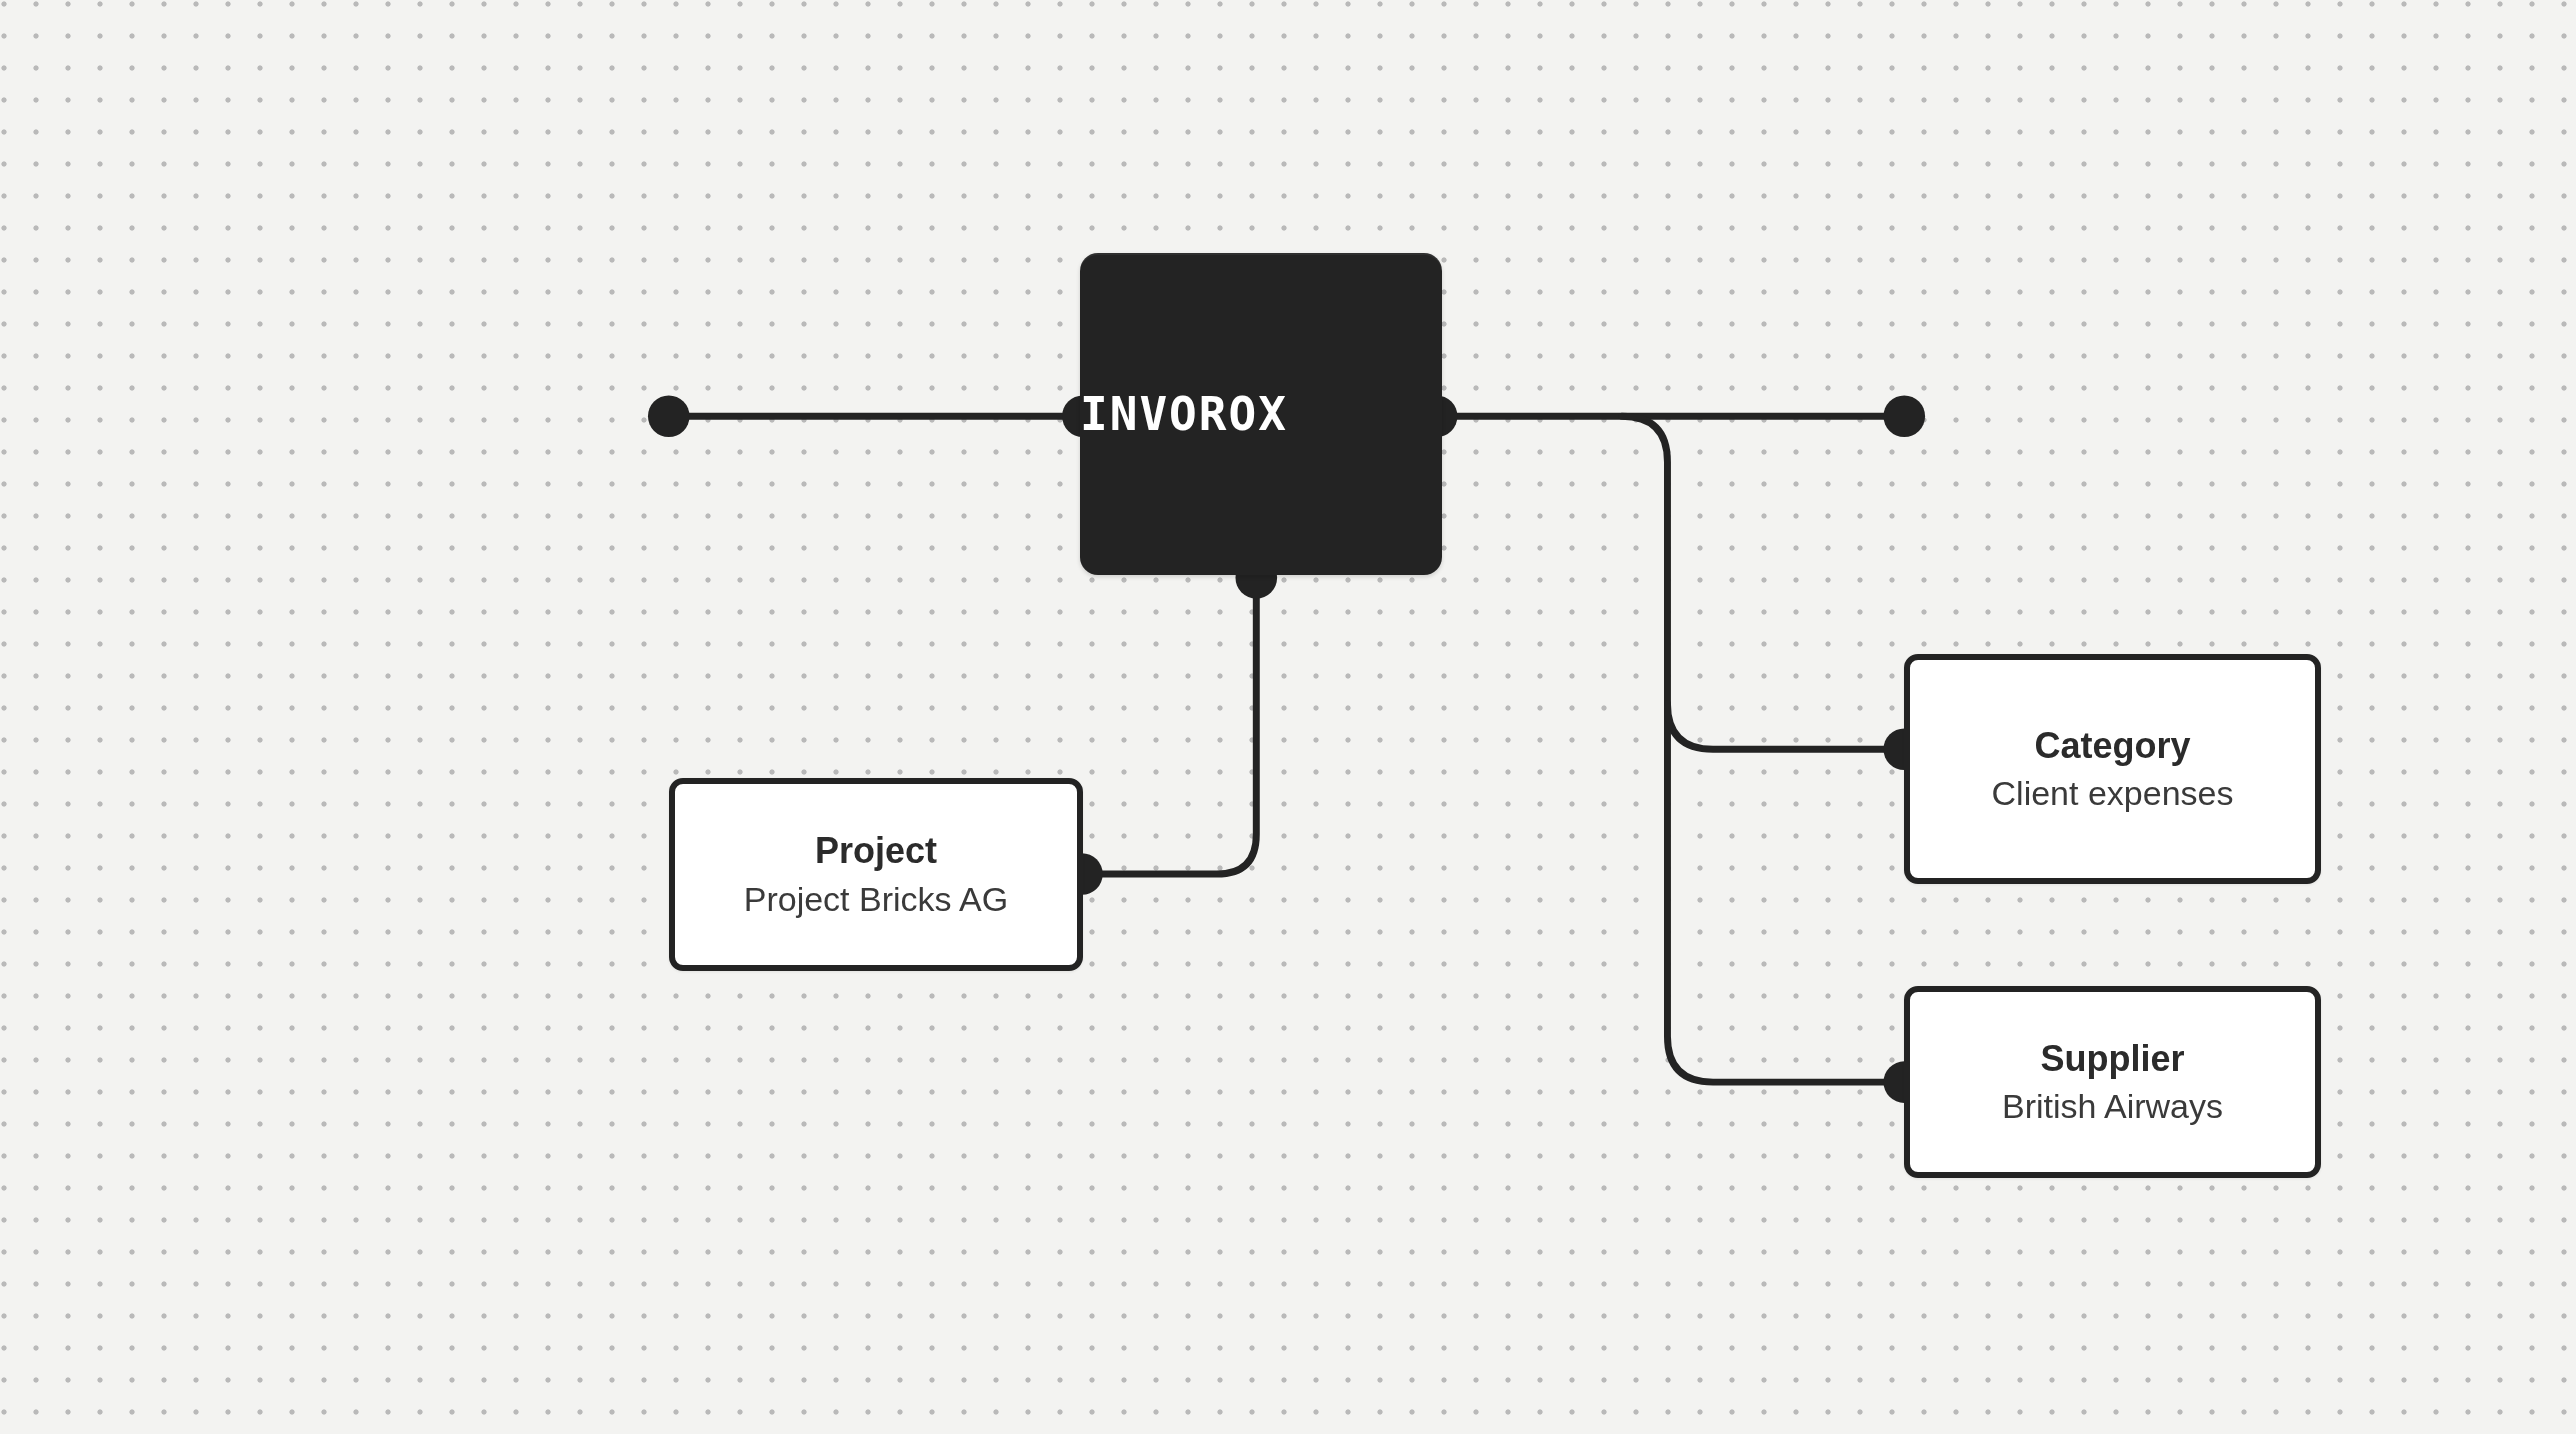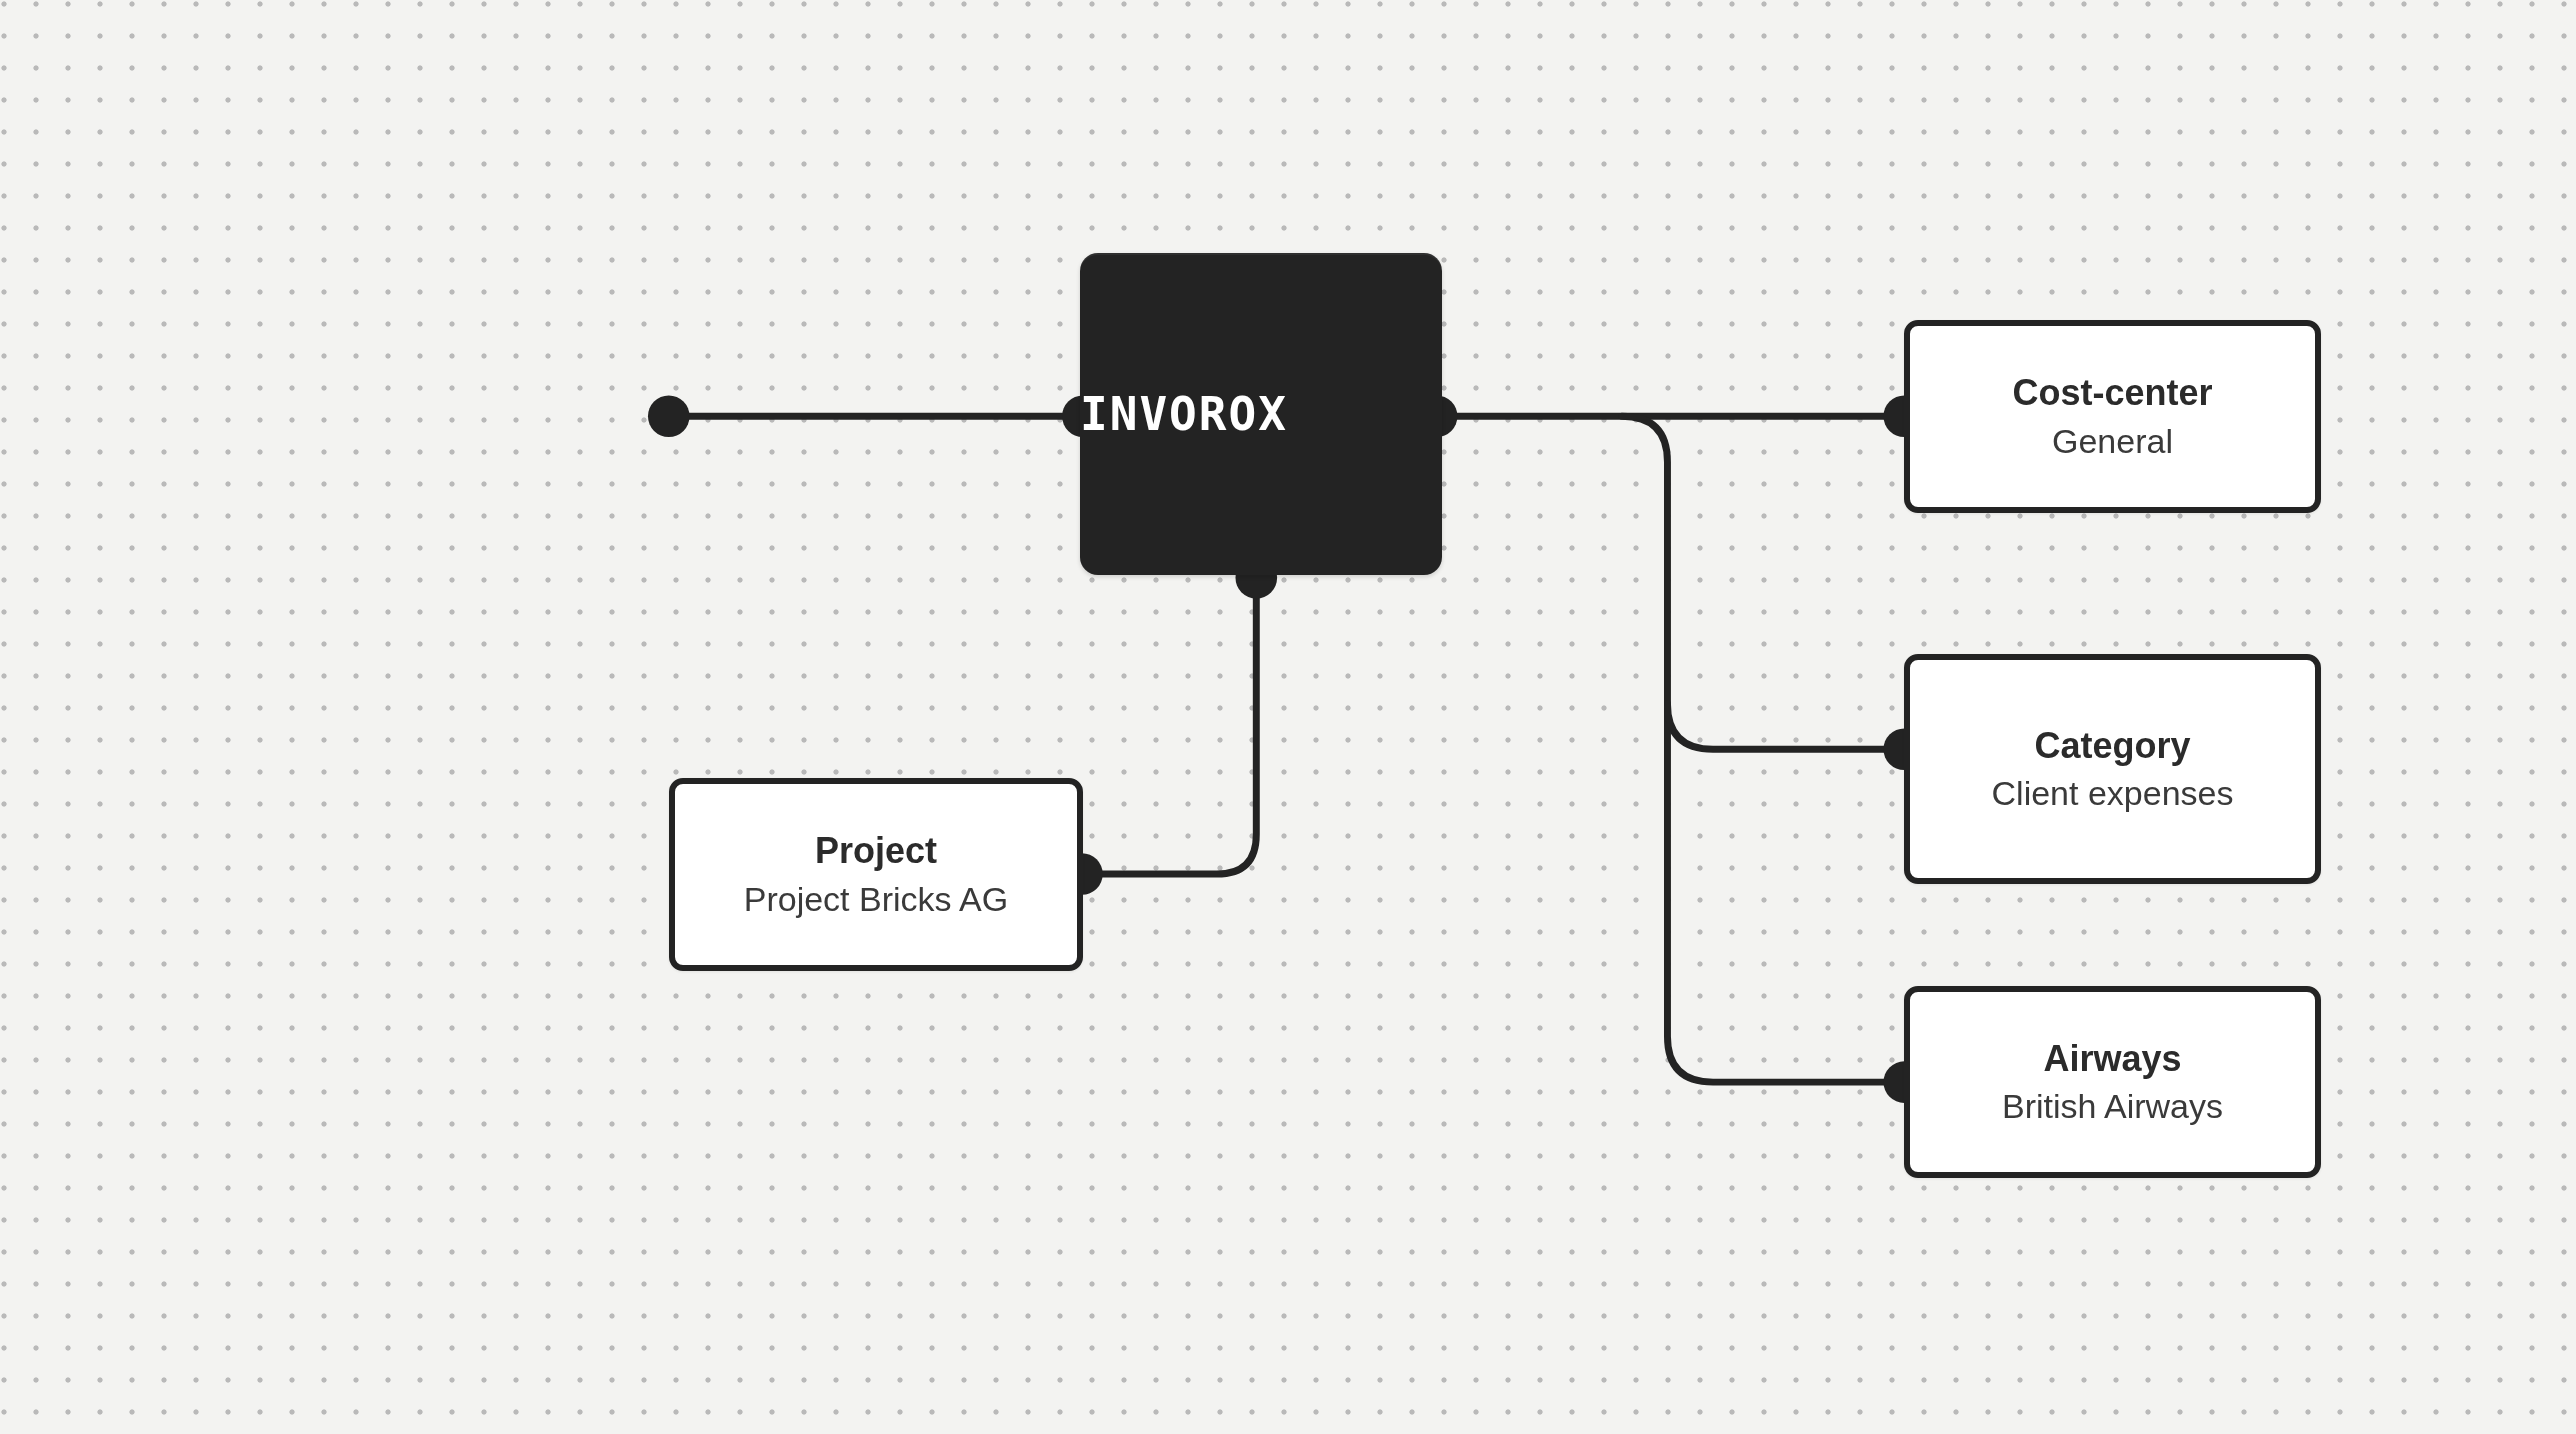--- a/index.html
+++ b/index.html
@@ -65,32 +65,28 @@
     <circle cx="1922" cy="756" r="21"></circle>
     <circle cx="1922" cy="1092" r="21"></circle>
     <circle cx="1092" cy="882" r="21"></circle>
   </svg>
 
 
   <div class="node-center">
     <div class="brand">INVOROX</div>
   </div>
 
-  <div class="node node-cost-center">
-    <div class="title">Cost-center</div>
-    <div class="subtitle">General</div>
-  </div>
 
   <div class="node node-category">
     <div class="title">Category</div>
     <div class="subtitle">Client expenses</div>
   </div>
 
   <div class="node node-supplier">
-    <div class="title">Airways</div>
+    <div class="title">Supplier</div>
     <div class="subtitle">British Airways</div>
   </div>
 
   <div class="node node-project">
     <div class="title">Project</div>
     <div class="subtitle">Project Bricks AG</div>
   </div>
 
 </div>
 

